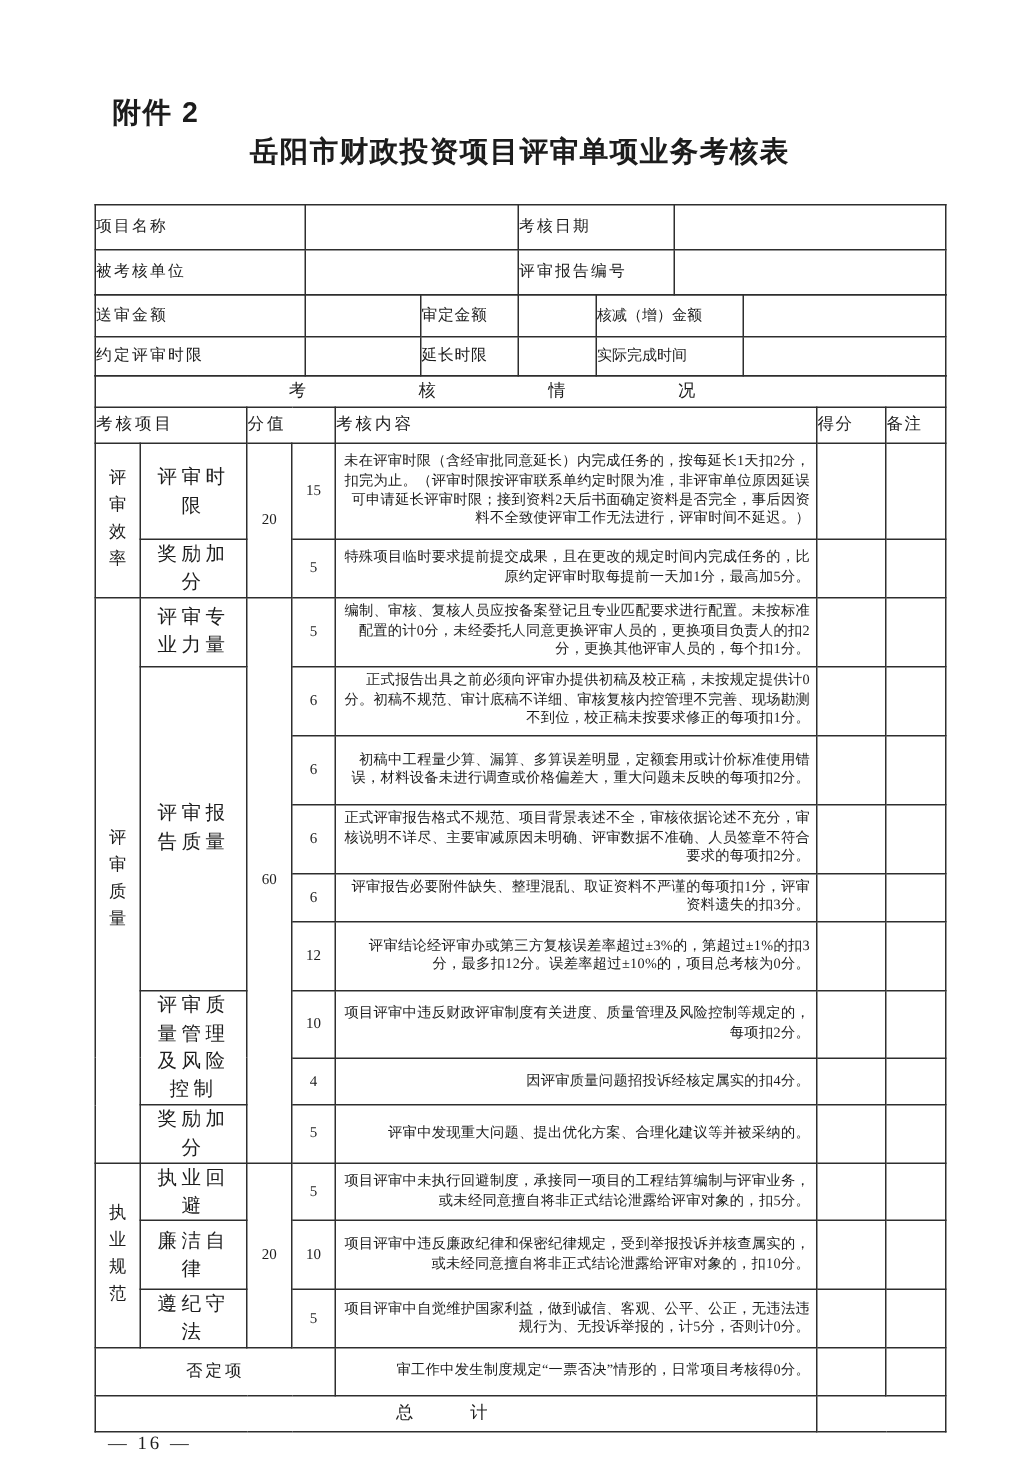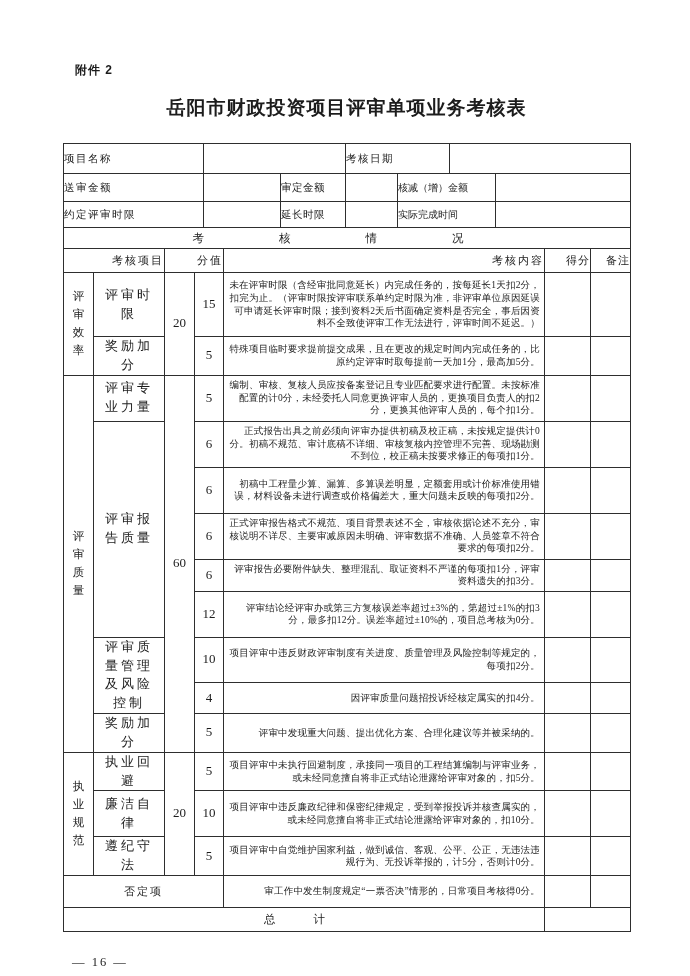--- a/index.html
+++ b/index.html
@@ -7,21 +7,21 @@
   body {
     width: 690px; height: 976px;
     font-family: "Liberation Serif", "DejaVu Serif", serif;
     color: #1c1c1c;
     position: relative;
     overflow: hidden;
   }
   .sheet { position: absolute; left: 63px; top: 62px; width: 567px; }
   .attachment {
     font-family: "Liberation Sans", "DejaVu Sans", sans-serif;
-    font-size: 12px; font-weight: 600; margin-left: 12px; margin-bottom: 16px;
+    font-size: 19px; font-weight: 600; margin-left: 12px; margin-bottom: 0;
     letter-spacing: 1px;
   }
   .doc-title {
     font-family: "Liberation Sans", "DejaVu Sans", sans-serif;
     font-size: 19px; font-weight: 700; text-align: center;
     letter-spacing: 1px; margin-bottom: 22px;
   }
   table { border-collapse: collapse; table-layout: fixed; width: 567px; }
   table + table, table.stack { margin-top: -1px; }
   td {
@@ -29,32 +29,32 @@
     font-size: 10.5px; line-height: 1.3;
     vertical-align: middle;
     overflow: hidden;
   }
   .lbl { letter-spacing: 1.5px; }
   .blank { background: #fff; }
   .band {
     text-align: center; font-size: 11.5px; height: 21px;
     letter-spacing: 75px; text-indent: 37px; white-space: nowrap;
   }
-  .hdr { text-align: right; letter-spacing: 2px; height: 24px; font-size: 11px; }
+  .hdr { text-align: left; letter-spacing: 2px; height: 24px; font-size: 11px; }
   .vlabel-cell { text-align: center; vertical-align: middle; }
   .vlabel {
     display: inline-block; width: 1.1em;
     word-break: break-all; line-height: 1.55;
     font-size: 11.5px; letter-spacing: 0;
   }
   .sub {
     text-align: center; font-size: 13px; letter-spacing: 3px;
     padding: 0 4px; line-height: 1.45;
   }
-  .score { text-align: center; font-size: 13px; font-family: "Liberation Serif", serif; }
+  .score { text-align: center; font-size: 10px; font-family: "Liberation Serif", serif; }
   .content {
     font-size: 9.5px; line-height: 1.32; padding: 2px 4px;
     letter-spacing: 0.2px; text-align: right;
   }
   .veto-lbl { text-align: center; font-size: 11px; letter-spacing: 2px; }
   .total-lbl {
     text-align: center; font-size: 11.5px;
     letter-spacing: 38px; text-indent: 19px; white-space: nowrap; height: 24px;
   }
   .page-num {
@@ -74,20 +74,26 @@
         <col style="width:140px">
         <col style="width:142px">
         <col style="width:104px">
         <col style="width:181px">
       </colgroup>
     <tbody>
         <tr style="height:30px">
       <td class="lbl">项目名称</td>
       <td class="blank"></td>
       <td class="lbl">考核日期</td>
+      <td class="blank"></td>
+    </tr>
+    <tr style="height:30px">
+      <td class="lbl">被考核单位</td>
+      <td class="blank"></td>
+      <td class="lbl">评审报告编号</td>
       <td class="blank"></td>
     </tr>
   </tbody>
     </table>
 
   <table class="stack">
     <colgroup>
         <col style="width:140px">
         <col style="width:77px">
         <col style="width:65px">

